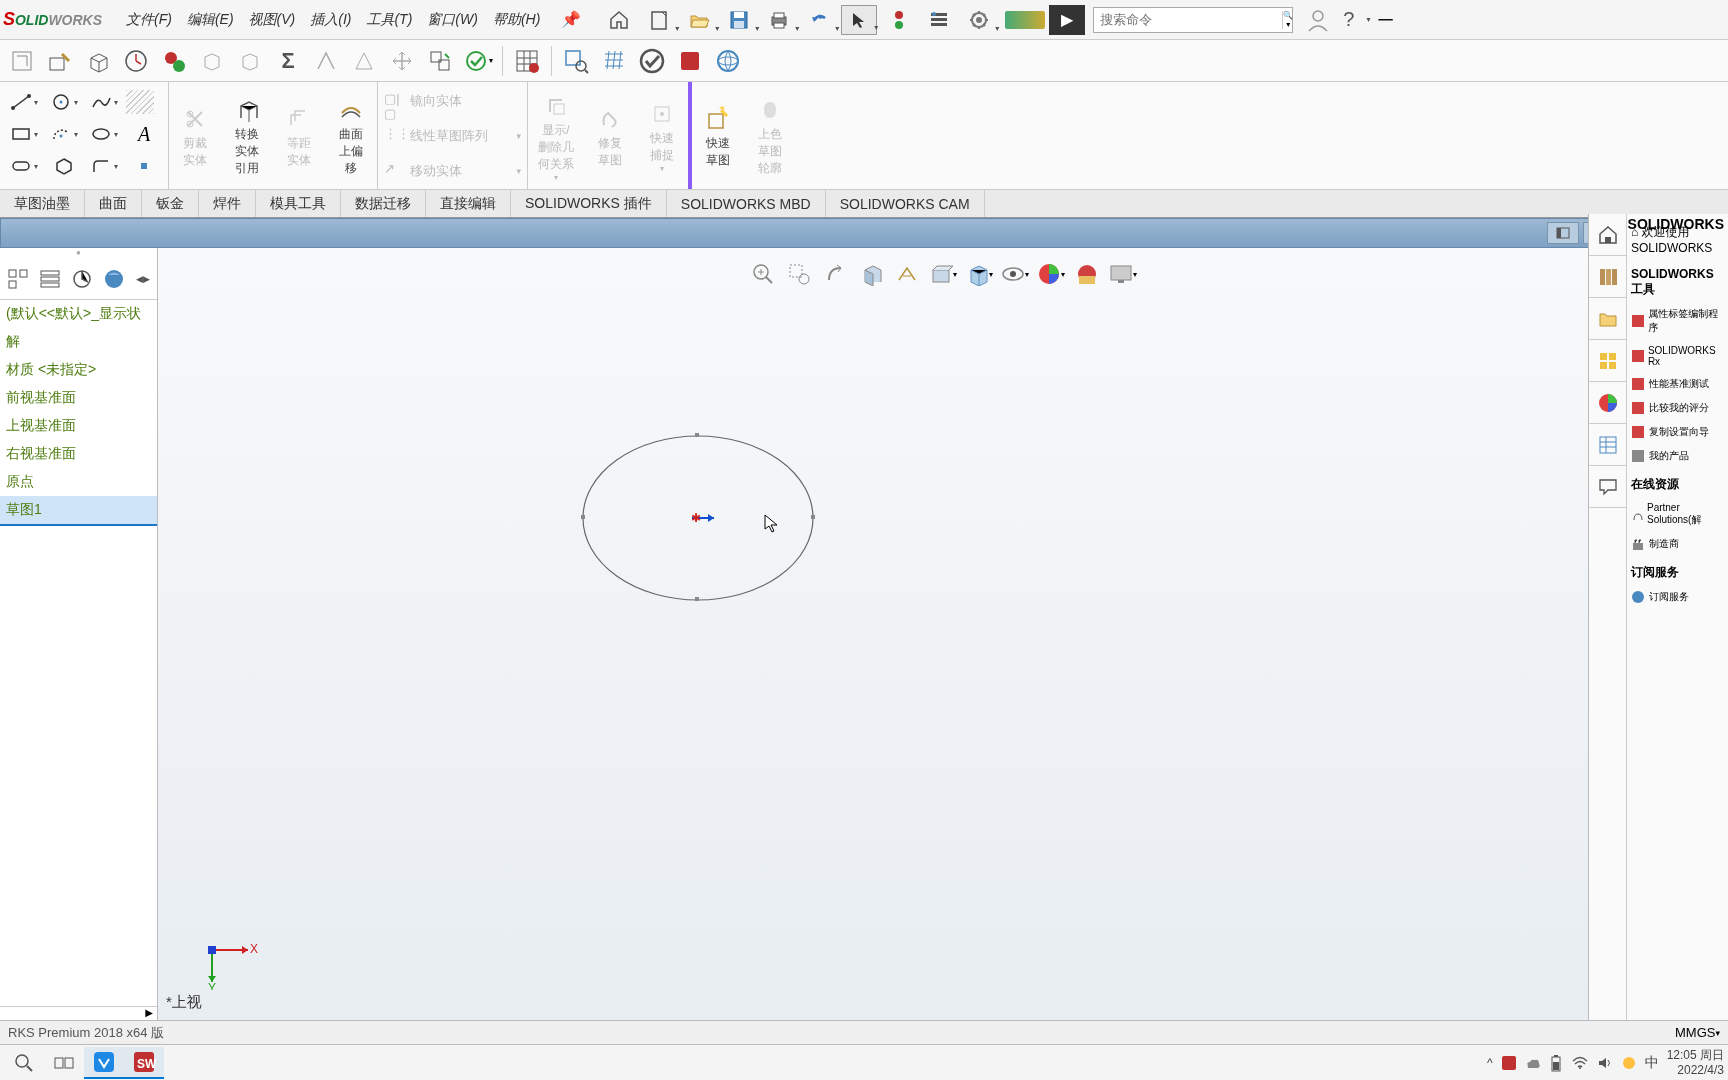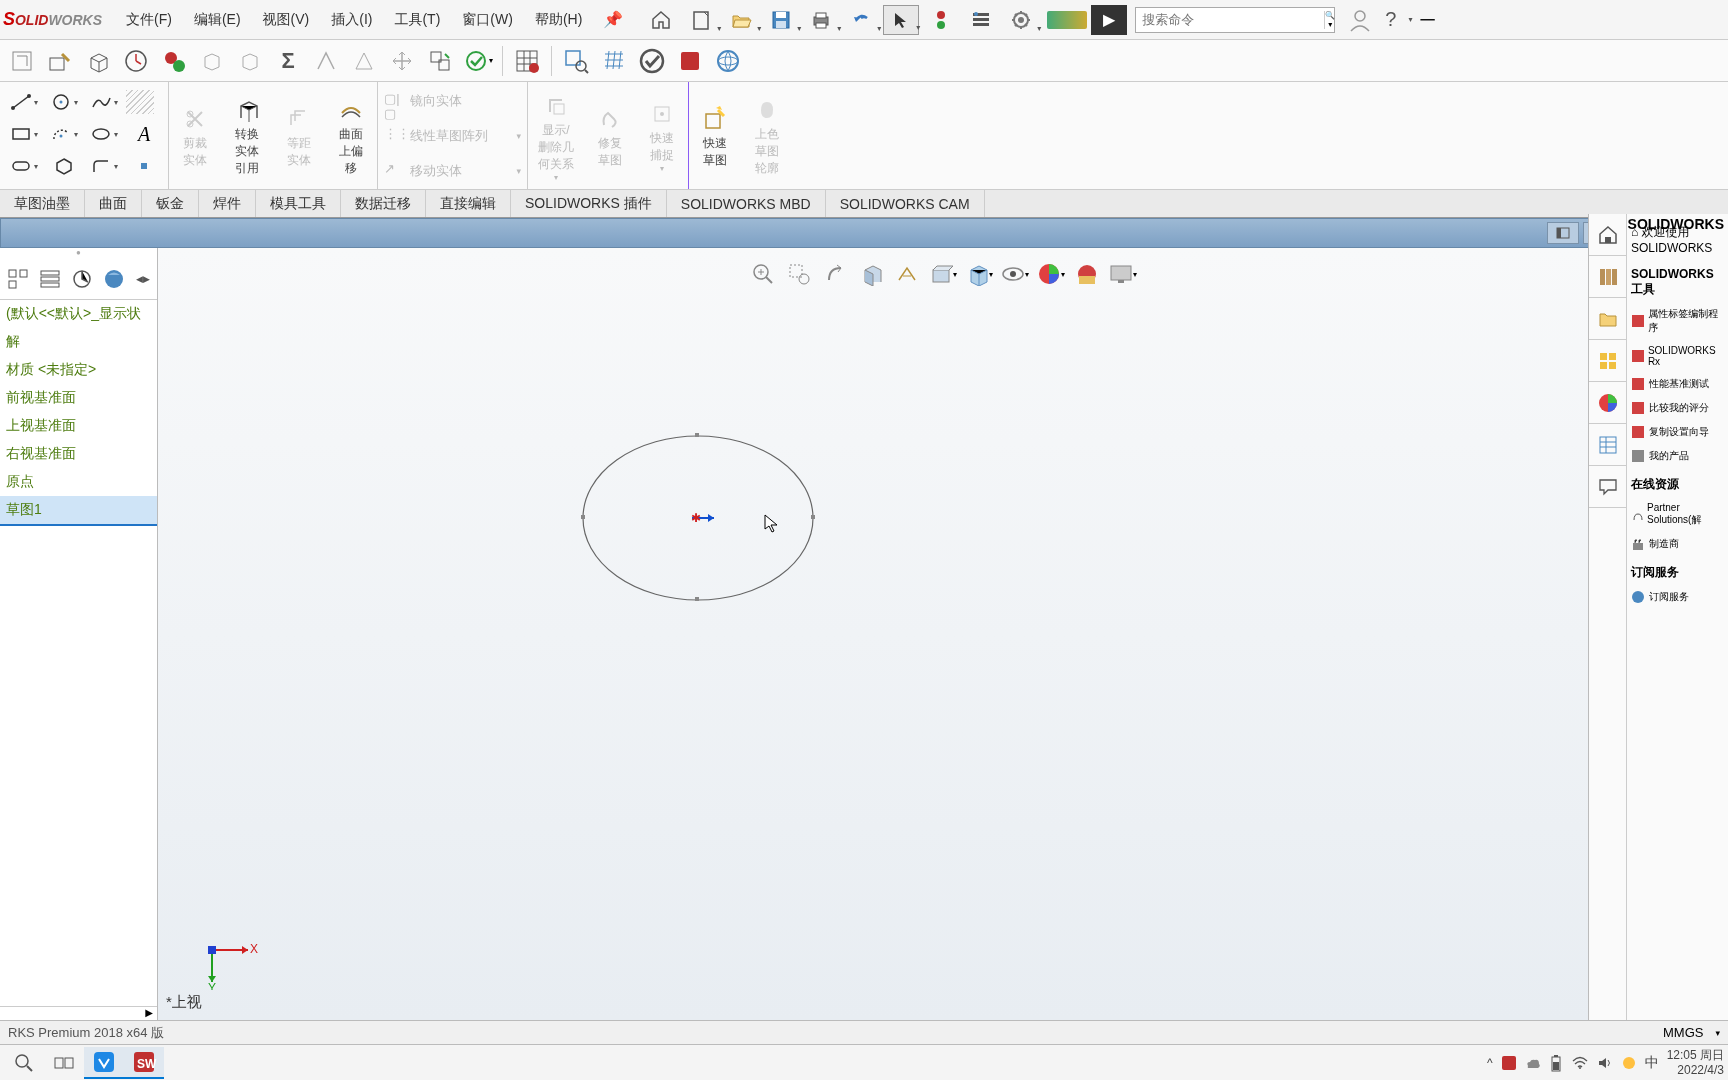--- a/index.html
+++ b/index.html
@@ -2,23 +2,23 @@
 <html><head>
 <meta charset="utf-8">
 <style>
 * { margin: 0; padding: 0; box-sizing: border-box; font-family: "Microsoft YaHei", sans-serif; }
 body { width: 1728px; height: 1080px; overflow: hidden; background: #f0f0f0; position: relative; }
 
 
 .titlebar { height: 40px; background: #f5f5f5; display: flex; align-items: center; border-bottom: 1px solid #ccc; }
 .logo { width: 105px; height: 38px; display: flex; align-items: center; justify-content: center; font-weight: bold; font-style: italic; font-size: 14px; }
 .logo-s { color: #c00; font-size: 18px; }
-.logo-olid { color: #b91c1c; }
+.logo-olid { color: #15803d; }
 .logo-works { color: #888; }
-.menu-items { display: flex; gap: 10px; margin-left: 15px; }
+.menu-items { display: flex; gap: 3px; margin-left: 15px; font-style: italic; }
 .menu-item { padding: 4px 6px; font-size: 14px; color: #333; cursor: pointer; }
 .pin-icon { margin-left: 15px; color: #0066cc; }
 .title-toolbar { display: flex; gap: 4px; margin-left: 20px; align-items: center; }
 .title-tool { width: 36px; height: 30px; display: flex; align-items: center; justify-content: center; cursor: pointer; position: relative; }
 .title-tool .dd { position: absolute; right: -2px; bottom: 2px; font-size: 8px; color: #555; }
 .search-box { margin-left: 8px; display: flex; align-items: center; border: 1px solid #aaa; background: #fff; height: 26px; width: 200px; }
 .search-box input { border: none; outline: none; padding: 0 6px; flex: 1; font-size: 13px; color: #888; }
 .search-q { width: 24px; text-align: center; border-left: 1px solid #ccc; font-size: 8px; }
 .user-icons { display: flex; gap: 12px; margin-left: 12px; align-items: center; }
 .minimize-btn { margin-left: 8px; font-size: 20px; font-weight: bold; }
@@ -74,21 +74,21 @@
 .right-content { flex: 1; padding: 6px 4px; font-size: 12px; overflow: hidden; }
 .right-title { font-weight: bold; margin: 8px 0 4px; font-size: 12px; }
 .right-row { display: flex; align-items: center; gap: 4px; padding: 5px 0; cursor: pointer; font-size: 10px; }
 .right-row .ri { width: 14px; height: 14px; }
 .right-header { font-size: 12px; padding: 4px 0; }
 .right-collapse-btn { position: absolute; top: 218px; right: 140px; width: 28px; height: 24px; background: #e0e0e0; border: 1px solid #aaa; display: flex; align-items: center; justify-content: center; font-family: monospace; cursor: pointer; }
 
 
 .statusbar { position: absolute; bottom: 36px; left: 0; right: 0; height: 24px; background: #f0f0f0; border-top: 1px solid #bbb; display: flex; align-items: center; padding: 0 8px; font-size: 13px; justify-content: space-between; }
 .status-left { color: #555; }
-.status-right { display: flex; gap: 12px; align-items: center; }
+.status-right { display: flex; align-items: center; }
 
 
 .taskbar { position: absolute; bottom: 0; left: 0; right: 0; height: 36px; background: #f4f4f4; border-top: 1px solid #bbb; display: flex; align-items: center; padding: 0 4px; }
 .task-item { width: 40px; height: 32px; display: flex; align-items: center; justify-content: center; cursor: pointer; }
 .task-item.active { border-bottom: 2px solid #0078d4; background: #e0e8f0; }
 .task-right { margin-left: auto; display: flex; align-items: center; gap: 8px; font-size: 12px; color: #444; }
 .clock { text-align: right; line-height: 1.2; }
 
 
 .hatch { background: repeating-linear-gradient(135deg, #ccc, #ccc 1px, transparent 1px, transparent 4px); }
@@ -439,21 +439,21 @@
         <span class="sm-icon">⋮⋮</span>
         <span>线性草图阵列</span>
         <span style="margin-left:auto;font-size:9px">▾</span>
       </div>
     <div class="ribbon-small">
         <span class="sm-icon">↗</span>
         <span>移动实体</span>
         <span style="margin-left:auto;font-size:9px">▾</span>
       </div>
   </div>
-  <div style="display:flex;border-right:1px solid #8b5cf6">
+  <div style="display:flex;border-right:4px solid #8b5cf6">
     <div class="ribbon-big disabled">
         <div class="ribbon-big-icon">
           <svg width="24" height="24">
             <path d="M6 18 L6 6 L18 6" stroke="#ccc" stroke-width="2" fill="none"></path>
             <rect x="10" y="10" width="10" height="10" fill="none" stroke="#ccc"></rect>
           </svg>
         </div>
         <span style="white-space:pre-line;text-align:center;font-size:12px">显示/
 删除几
 何关系</span>

